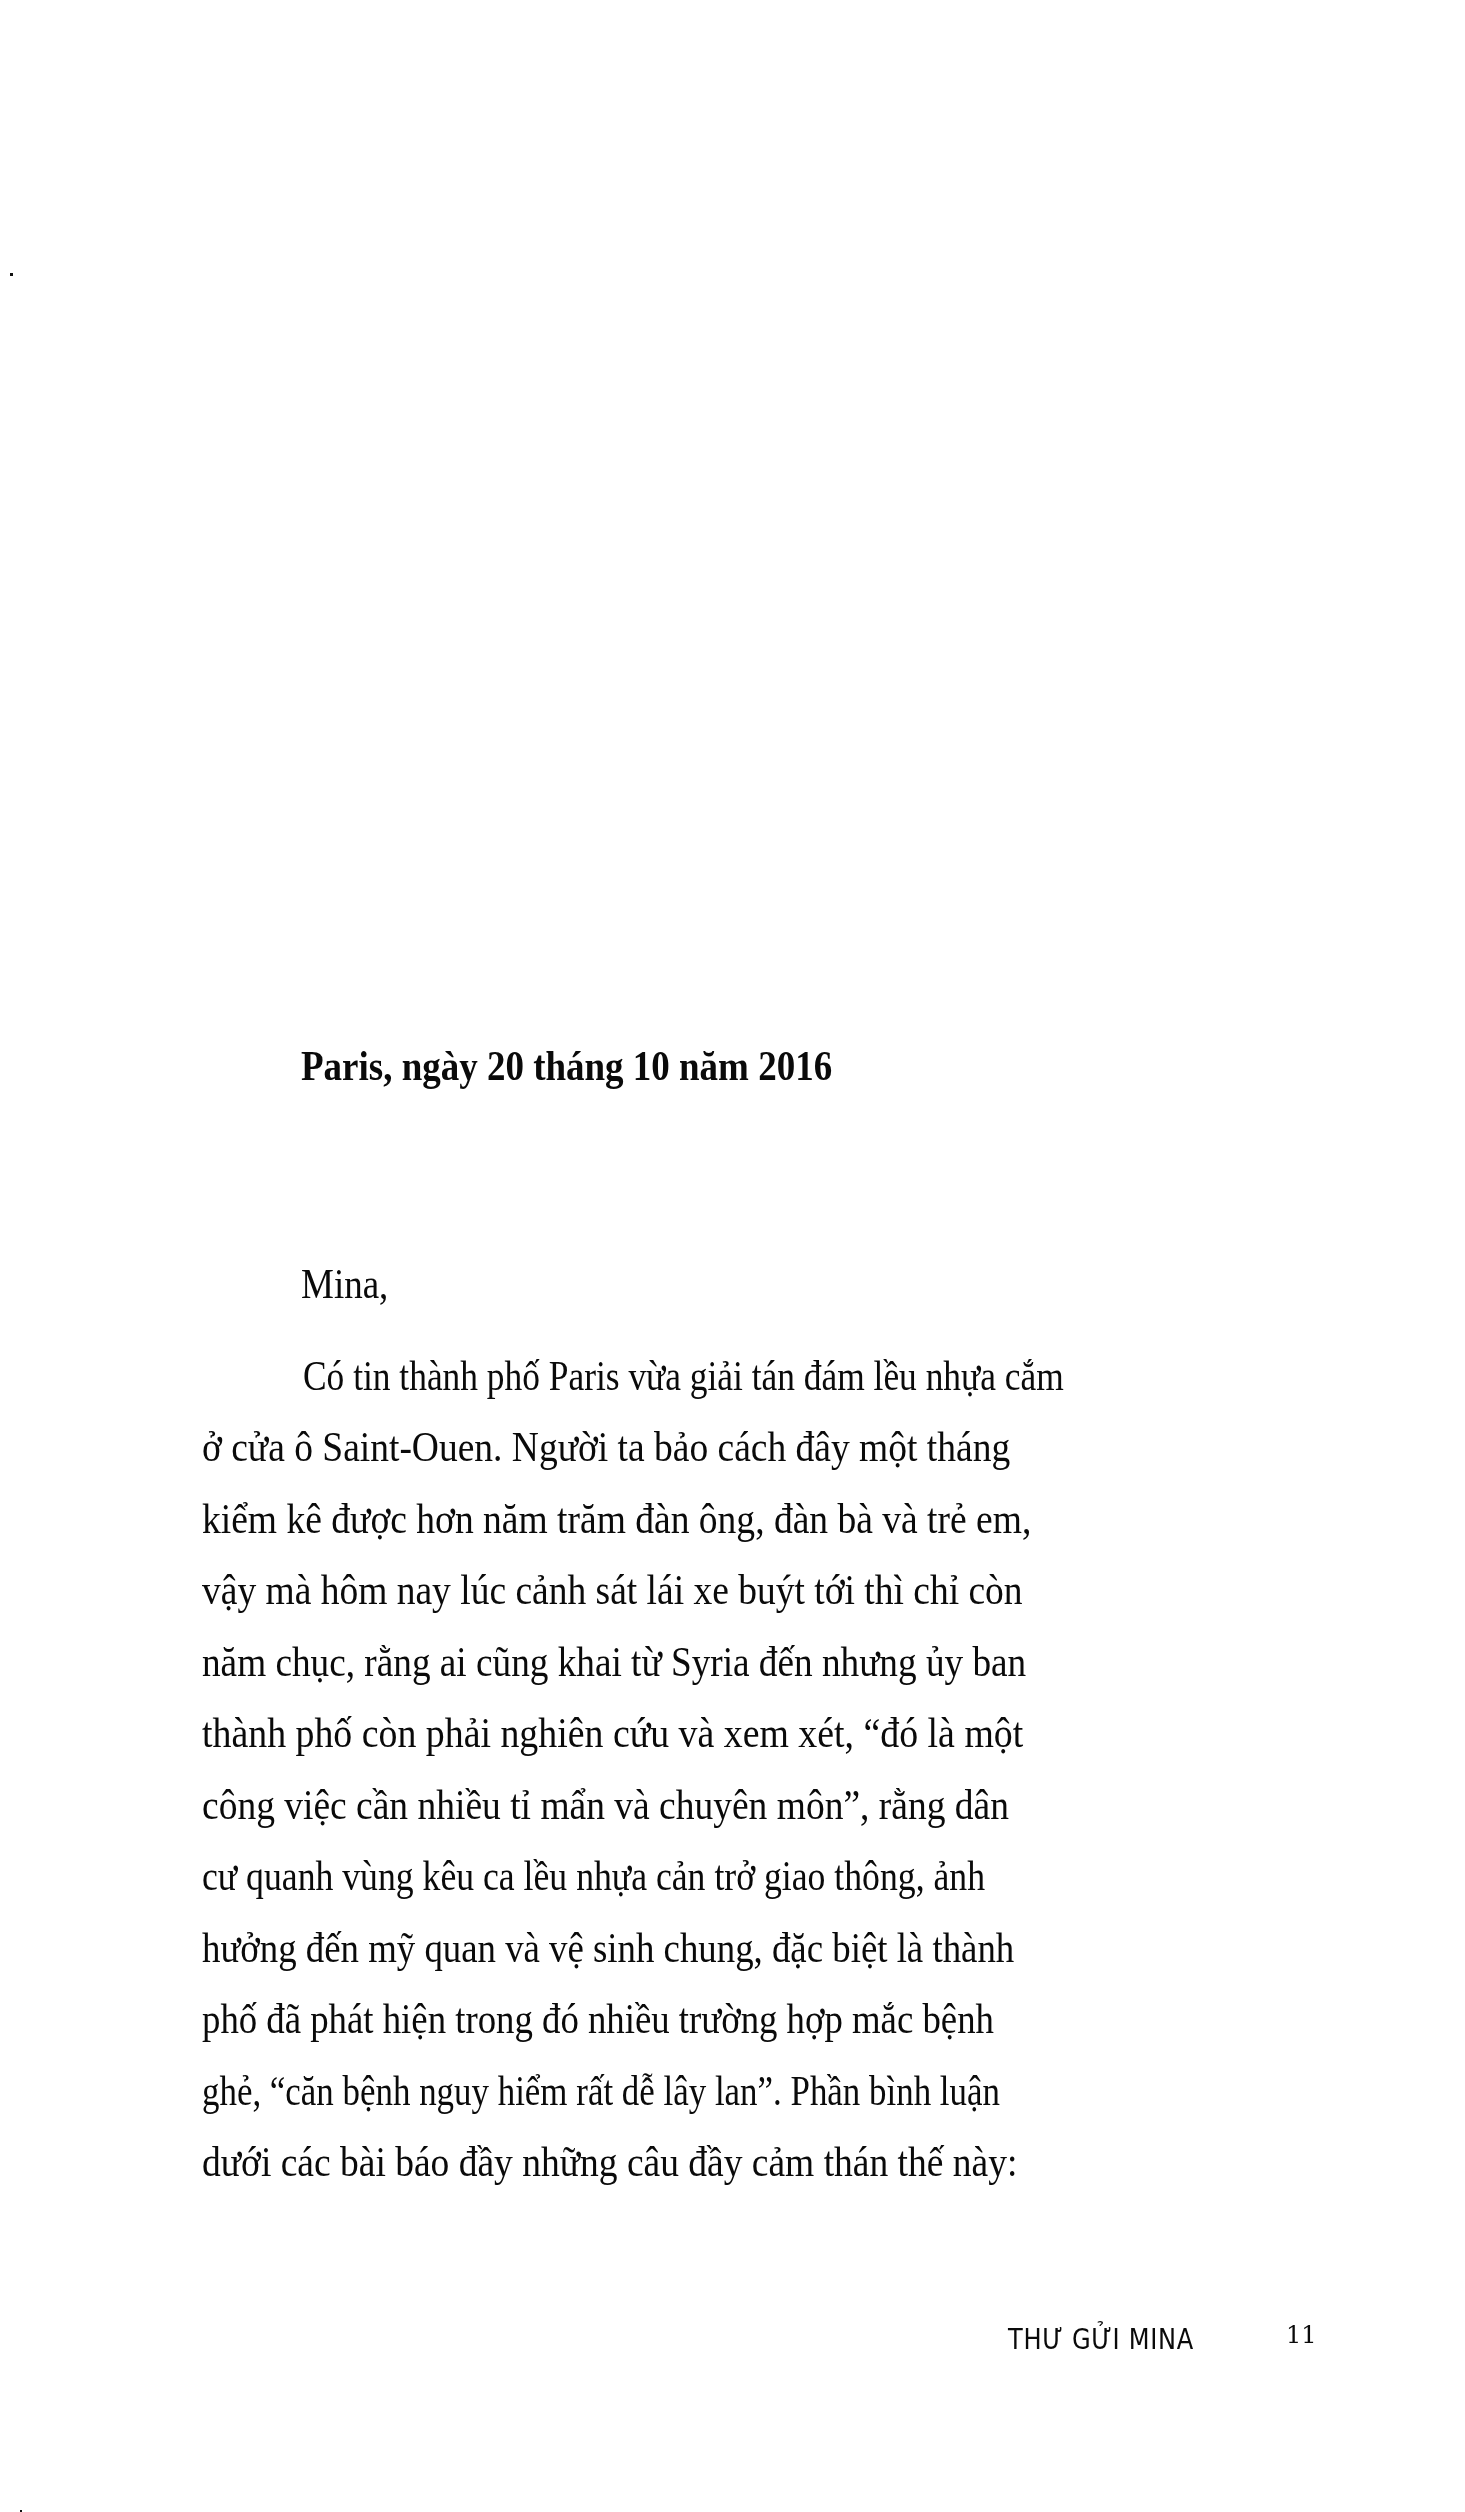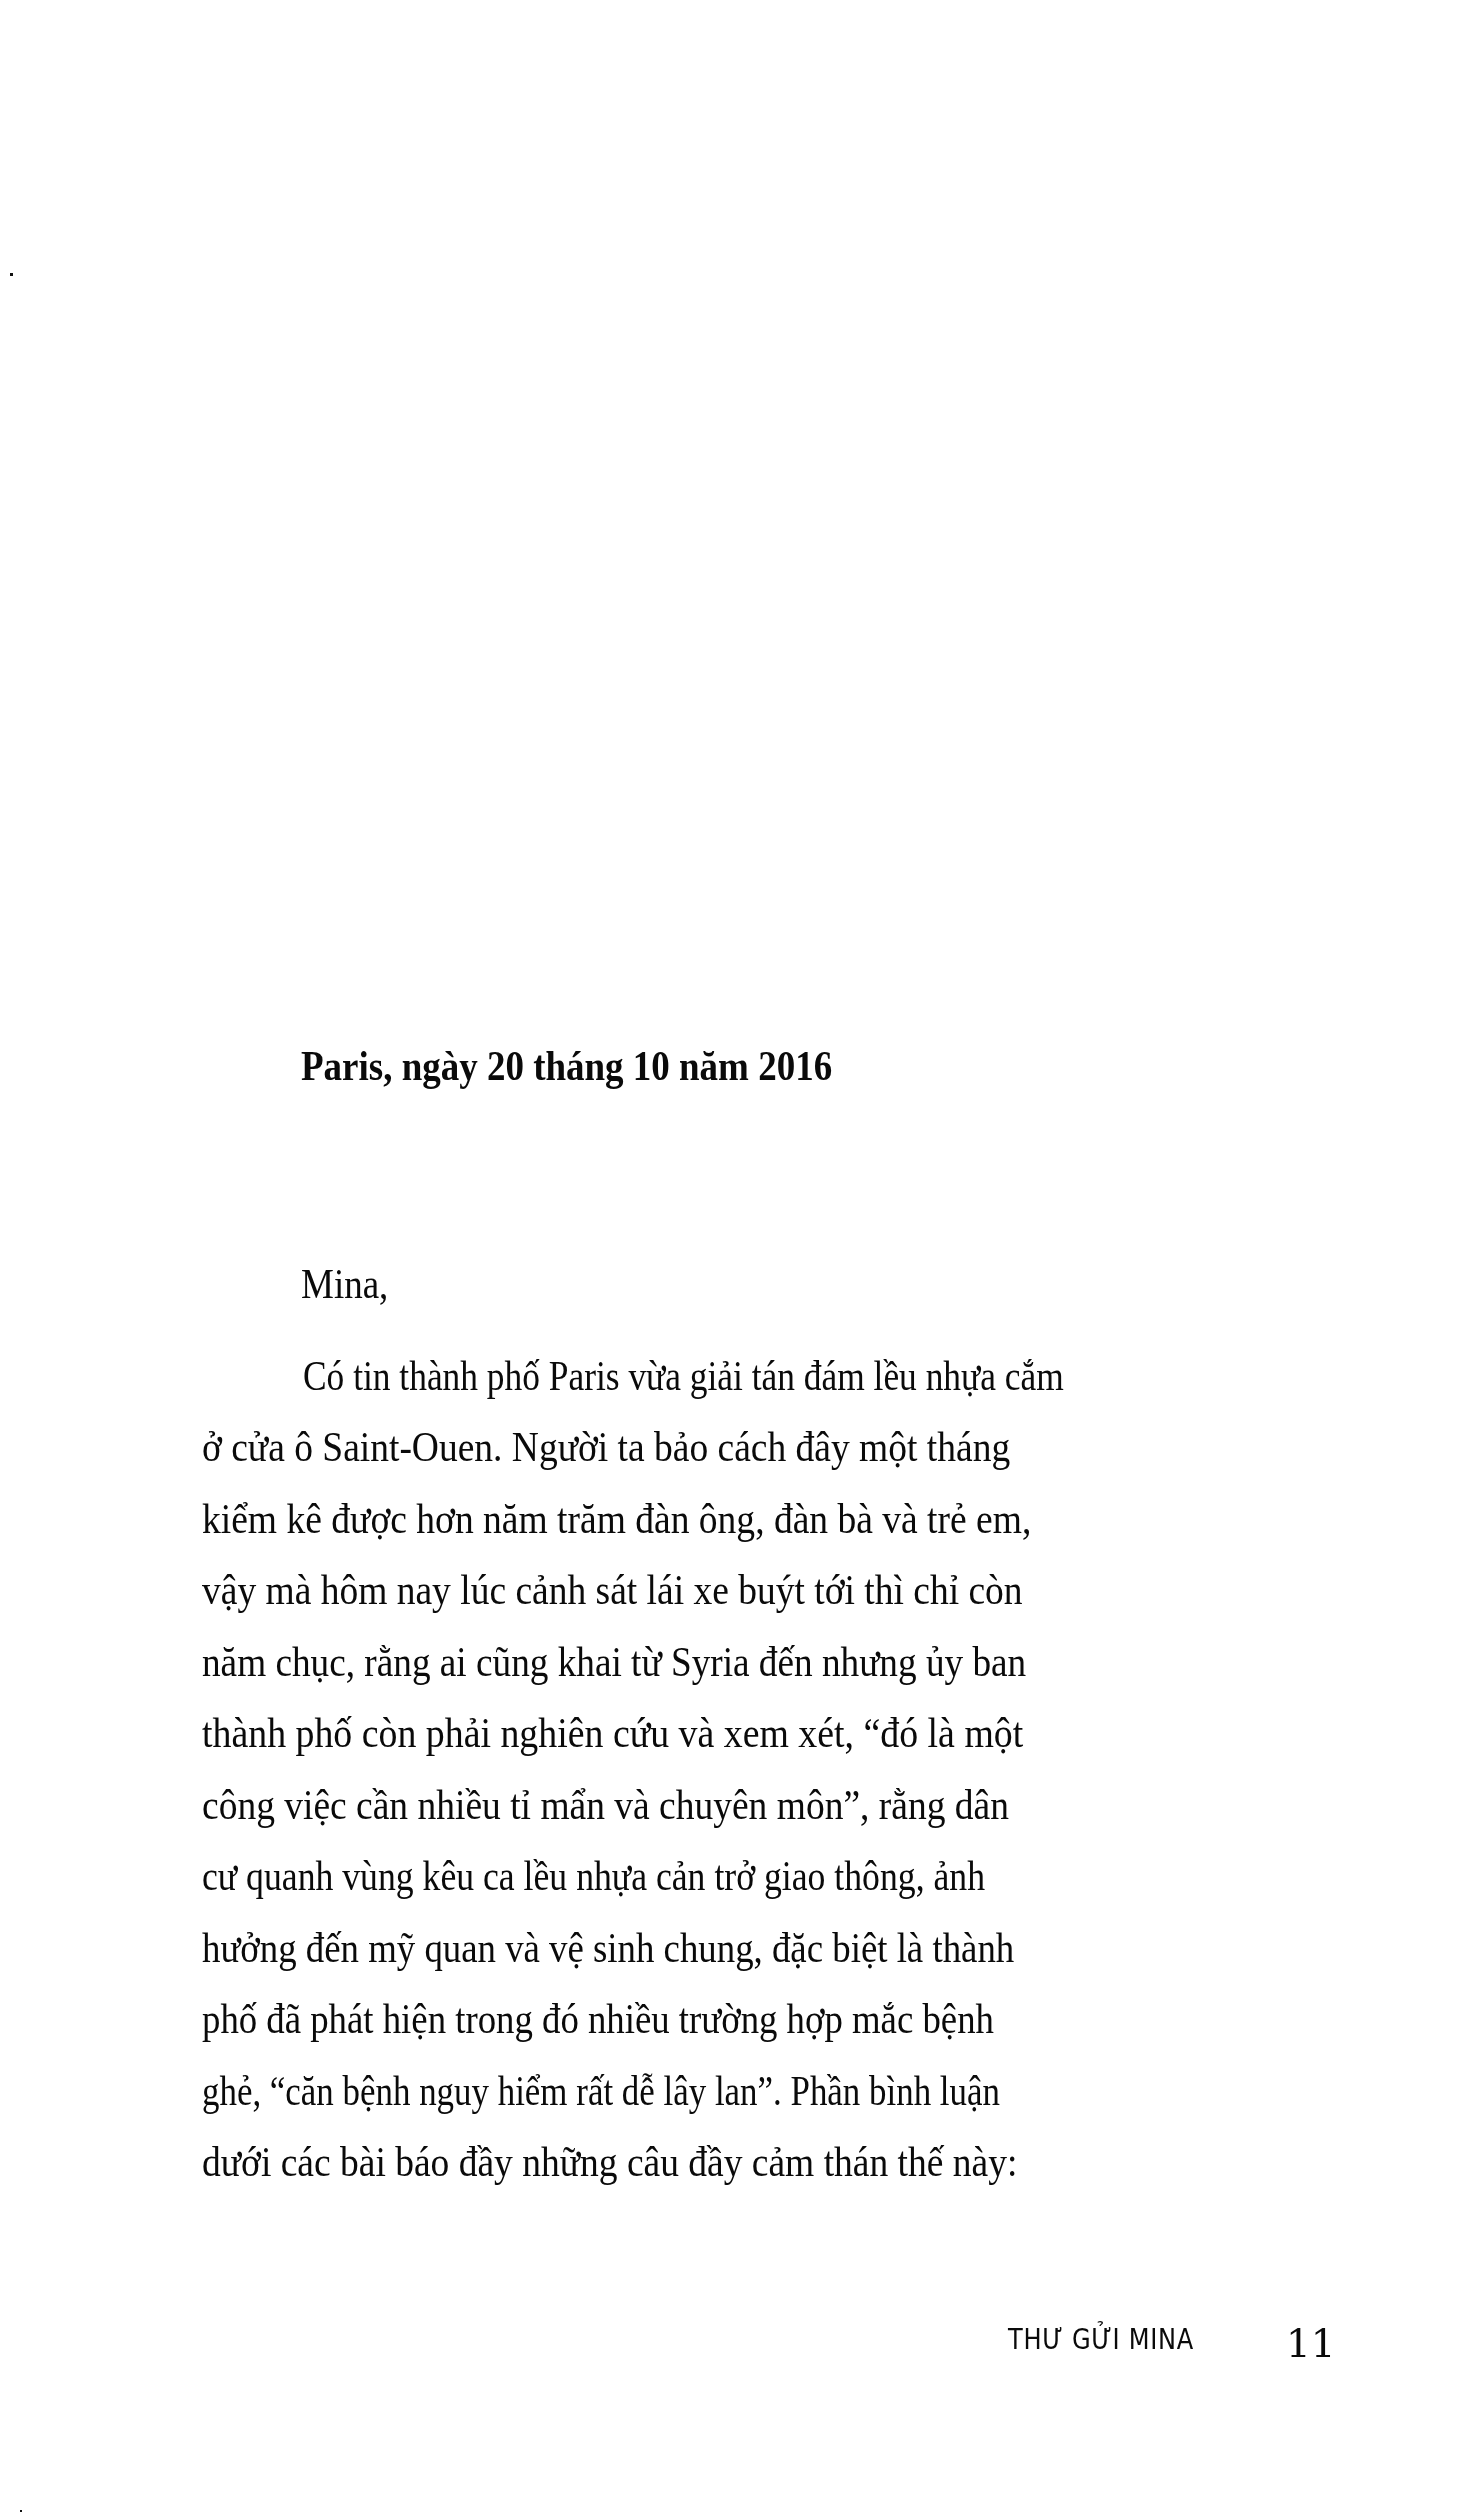--- a/index.html
+++ b/index.html
@@ -66,21 +66,21 @@
       letter-spacing: 0.8px;
       transform: scaleX(0.86);
       transform-origin: left top;
       white-space: nowrap;
     }
     .page-number {
       position: absolute;
       left: 1286px;
       top: 2321px;
       font-family: "DejaVu Serif", "Liberation Serif", serif;
-      font-size: 39px;
+      font-size: 24px;
       white-space: nowrap;
     }
   </style>
 </head>
 <body>
 
 <div class="speck top"></div>
 <div class="speck bottom"></div>
 
 <div class="heading">Paris, ngày 20 tháng 10 năm 2016</div>

